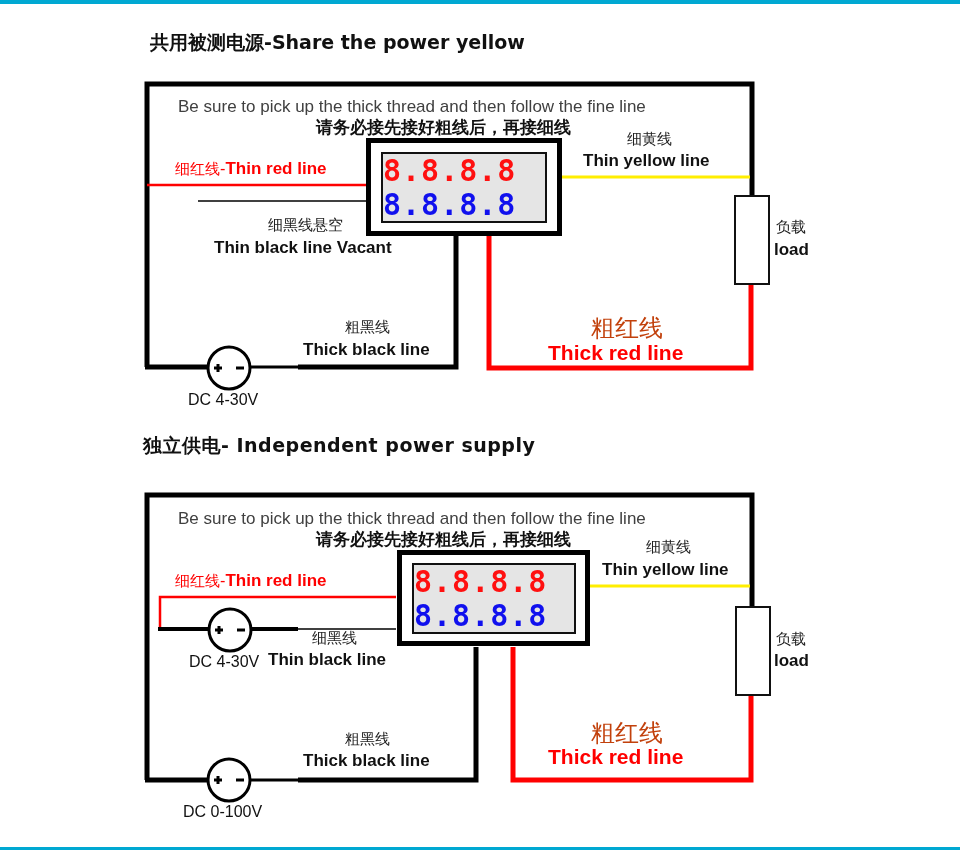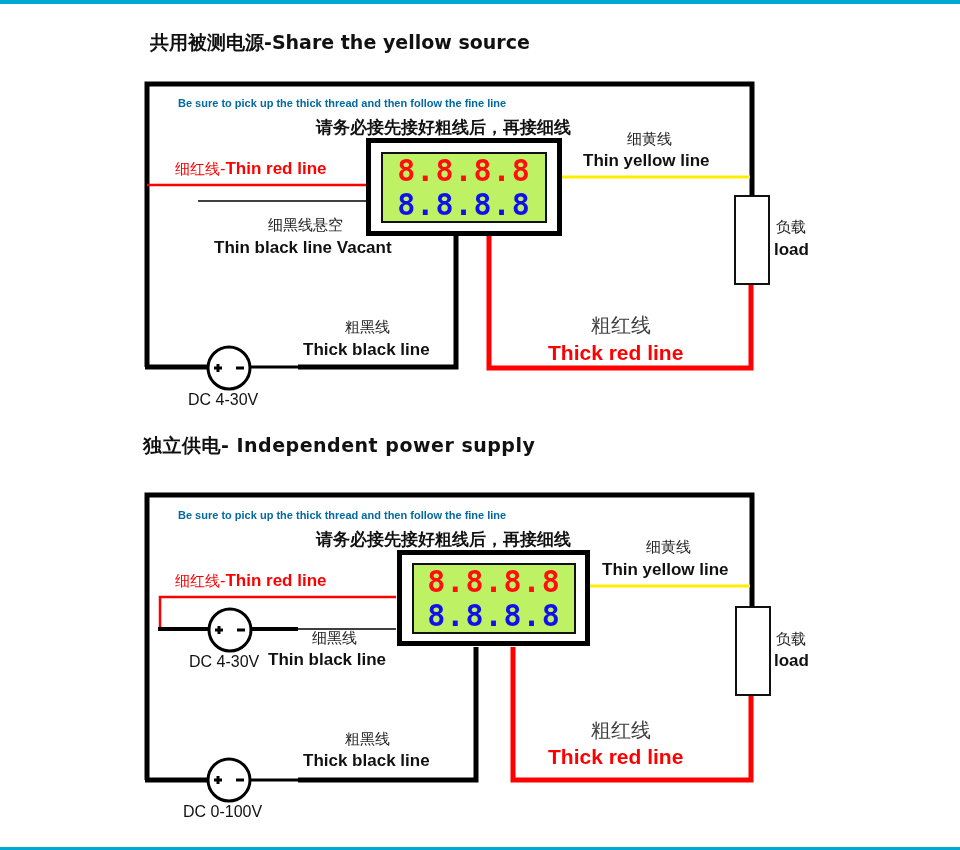--- a/index.html
+++ b/index.html
@@ -3,32 +3,32 @@
 <meta charset="utf-8">
 <style>
   html, body { margin:0; padding:0; background:#ffffff; }
   body { width:960px; height:850px; position:relative; overflow:hidden;
          font-family:"DejaVu Sans", sans-serif; }
   .bar-top { position:absolute; left:0; top:0; width:960px; height:4px; background:#00a8d2; }
   .bar-bottom { position:absolute; left:0; top:847px; width:960px; height:3px; background:#00a8d2; }
   .abs { position:absolute; white-space:nowrap; }
   .sec-title { font-size:19px; font-weight:bold; color:#111; }
   .sec-title2 { font-size:19px; font-weight:bold; color:#111; letter-spacing:0.5px; }
-  .note-en { font-size:11px; font-weight:bold; color:#0369a1; font-family:"Liberation Sans", sans-serif; }
+  .note-en { font-size:17px; font-weight:normal; color:#404040; font-family:"Liberation Sans", sans-serif; }
   .note-cn { font-size:17px; font-weight:bold; color:#111; }
   .lbl-bold { font-weight:bold; font-family:"Liberation Sans", sans-serif; color:#111; font-size:17px; }
   .lbl-cn { font-size:15px; color:#222; }
   .red { color:#ff0000; }
   .thick-red-en { font-size:21px; font-weight:bold; color:#ff0000; font-family:"Liberation Sans", sans-serif; }
-  .thick-red-cn { font-size:20px; color:#404040; }
+  .thick-red-cn { font-size:24px; color:#c2410c; }
   .dc { font-size:16px; color:#111; font-family:"Liberation Sans", sans-serif; }
   svg.diagram { position:absolute; left:0; top:0; }
   .meter { position:absolute; border:5px solid #000; background:#fff; box-sizing:border-box; }
-  .meter-inner { position:absolute; border:2px solid #111; box-sizing:border-box; background:#bef264;
-                 display:flex; flex-direction:column; align-items:center; justify-content:center; gap:4px; }
+  .meter-inner { position:absolute; border:2px solid #111; box-sizing:border-box; background:#e5e5e5;
+                 display:flex; flex-direction:column; align-items:flex-start; justify-content:center; gap:4px; }
   .digits { font-family:"DejaVu Sans Mono", monospace; font-weight:bold; font-size:30px; line-height:30px; letter-spacing:1px; }
   .digits.red { color:#ff1010; }
   .digits.blue { color:#1010ee; }
   .load-box { position:absolute; border:2px solid #111; background:#fff; box-sizing:border-box; }
 </style>
 </head>
 <body>
 
 <div class="bar-top"></div>
 <div class="bar-bottom"></div>
@@ -81,21 +81,21 @@
     </g>
     <g>
       <circle cx="229" cy="780" r="21" fill="#fff" stroke="#000" stroke-width="3"></circle>
       <line x1="214" y1="780" x2="222" y2="780" stroke="#000" stroke-width="3"></line>
       <line x1="218" y1="776" x2="218" y2="784" stroke="#000" stroke-width="3"></line>
       <line x1="236" y1="780" x2="244" y2="780" stroke="#000" stroke-width="3"></line>
     </g>
   </g>
 </svg>
 
-<div class="abs sec-title" style="left:150px; top:30px;">共用被测电源-Share the yellow source</div>
+<div class="abs sec-title" style="left:150px; top:30px;">共用被测电源-Share the power yellow</div>
 <div class="abs note-en" style="left:178px; top:97px;">Be sure to pick up the thick thread and then follow the fine line</div>
 <div class="abs note-cn" style="left:316px; top:116px;">请务必接先接好粗线后，再接细线</div>
 
 <div class="abs" style="left:175px; top:159px;">
   <span class="lbl-cn red">细红线-</span><span class="lbl-bold red">Thin red line</span>
 </div>
 
 <div class="abs lbl-cn" style="left:627px; top:130px;">细黄线</div>
 <div class="abs lbl-bold" style="left:583px; top:151px;">Thin yellow line</div>
 

